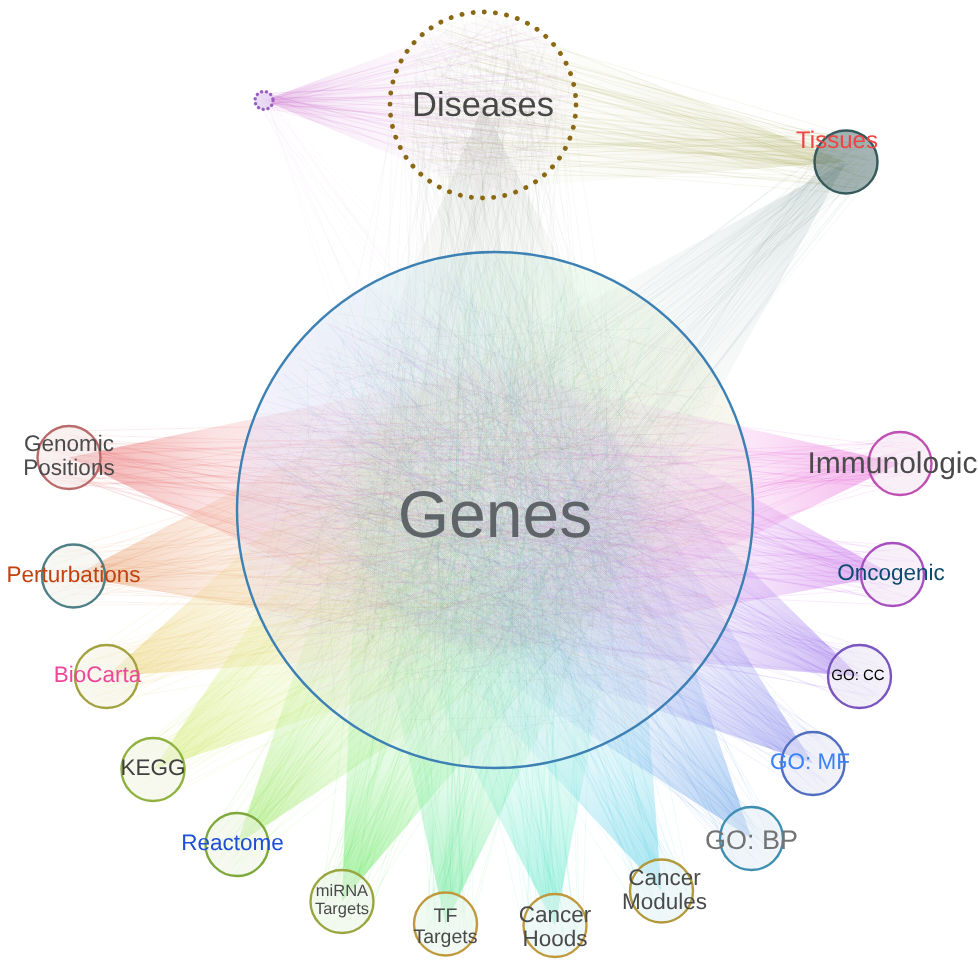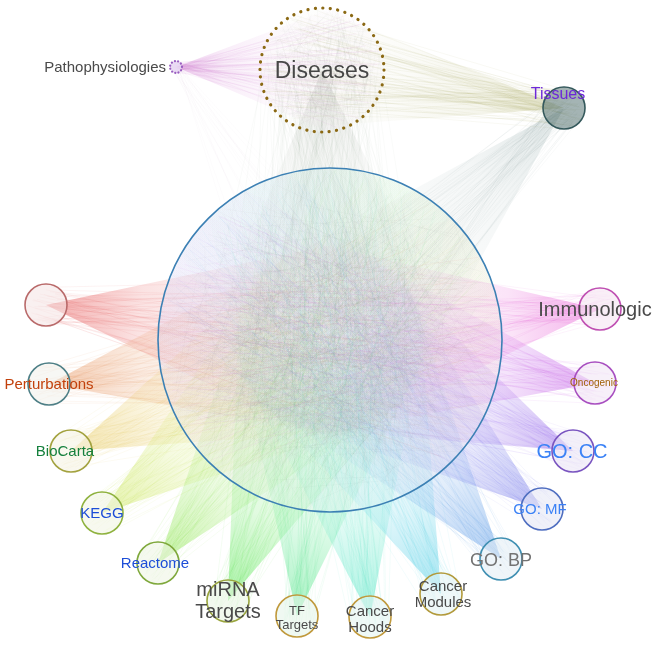--- a/index.html
+++ b/index.html
@@ -183,34 +183,36 @@
       <circle cx="297" cy="616" r="21" stroke="#c0993c" stroke-width="1.6" fill="rgba(228,244,232,0.55)"></circle>
       <circle cx="370" cy="617" r="21" stroke="#c0993c" stroke-width="1.6" fill="rgba(226,244,240,0.55)"></circle>
       <circle cx="441" cy="594" r="21" stroke="#b29a3c" stroke-width="1.6" fill="rgba(226,242,244,0.55)"></circle>
       <circle cx="501" cy="559" r="21" stroke="#3f8fb2" stroke-width="1.6" fill="rgba(226,236,244,0.55)"></circle>
       <circle cx="542" cy="509" r="21" stroke="#4f6ec0" stroke-width="1.6" fill="rgba(228,230,244,0.55)"></circle>
       <circle cx="573" cy="451" r="21" stroke="#7a55c0" stroke-width="1.6" fill="rgba(234,228,244,0.55)"></circle>
       <circle cx="595" cy="383" r="21" stroke="#a84fc0" stroke-width="1.6" fill="rgba(240,228,244,0.55)"></circle>
       <circle cx="600" cy="309" r="21" stroke="#bf4fb2" stroke-width="1.6" fill="rgba(244,226,240,0.55)"></circle>
     </svg>
   <div id="labels">
+      <div class="lbl" style="left: 330px; top: 344px; font-size: 44px; color: rgb(95, 100, 104);">Genes</div>
       <div class="lbl" style="left: 322px; top: 70px; font-size: 23px; color: rgb(71, 71, 71);">Diseases</div>
-      <div class="lbl end" style="left: 166px; top: 67px; font-size: 15px; color: rgb(74, 74, 74);">Pathophysiologies</div>
-      <div class="lbl" style="left: 558px; top: 94px; font-size: 16px; color: #6d28d9;">Tissues</div>
+      <div class="lbl" style="left: 558px; top: 94px; font-size: 16px; color: #ef4444;">Tissues</div>
+      <div class="lbl" style="left: 46px; top: 305px; font-size: 15px; color: rgb(74, 74, 74);">Genomic
+Positions</div>
       <div class="lbl" style="left: 49px; top: 384px; font-size: 15px; color: #c2410c;">Perturbations</div>
-      <div class="lbl" style="left: 65px; top: 451px; font-size: 15px; color: #15803d;">BioCarta</div>
-      <div class="lbl" style="left: 102px; top: 513px; font-size: 15px; color: #1d4ed8;">KEGG</div>
+      <div class="lbl" style="left: 65px; top: 451px; font-size: 15px; color: #ec4899;">BioCarta</div>
+      <div class="lbl" style="left: 102px; top: 513px; font-size: 15px; color: #404040;">KEGG</div>
       <div class="lbl" style="left: 155px; top: 563px; font-size: 15px; color: #1d4ed8;">Reactome</div>
-      <div class="lbl" style="left: 228px; top: 601px; font-size: 20px; color: rgb(74, 74, 74);">miRNA
+      <div class="lbl" style="left: 228px; top: 601px; font-size: 11px; color: rgb(74, 74, 74);">miRNA
 Targets</div>
       <div class="lbl" style="left: 297px; top: 618px; font-size: 13px; color: rgb(74, 74, 74);">TF
 Targets</div>
       <div class="lbl" style="left: 370px; top: 619px; font-size: 15px; color: rgb(74, 74, 74);">Cancer
 Hoods</div>
       <div class="lbl" style="left: 443px; top: 594px; font-size: 15px; color: rgb(74, 74, 74);">Cancer
 Modules</div>
       <div class="lbl" style="left: 501px; top: 561px; font-size: 18px; color: #737373;">GO: BP</div>
       <div class="lbl" style="left: 540px; top: 509px; font-size: 15px; color: #3b82f6;">GO: MF</div>
-      <div class="lbl" style="left: 572px; top: 452px; font-size: 20px; color: #3b82f6;">GO: CC</div>
-      <div class="lbl" style="left: 594px; top: 383px; font-size: 10px; color: #a16207;">Oncogenic</div>
+      <div class="lbl" style="left: 572px; top: 452px; font-size: 10px; color: #000000;">GO: CC</div>
+      <div class="lbl" style="left: 594px; top: 383px; font-size: 15px; color: #0c4a6e;">Oncogenic</div>
       <div class="lbl" style="left: 595px; top: 310px; font-size: 20px; color: rgb(74, 74, 74);">Immunologic</div>
     </div>
 </div>
 
 </body></html>

